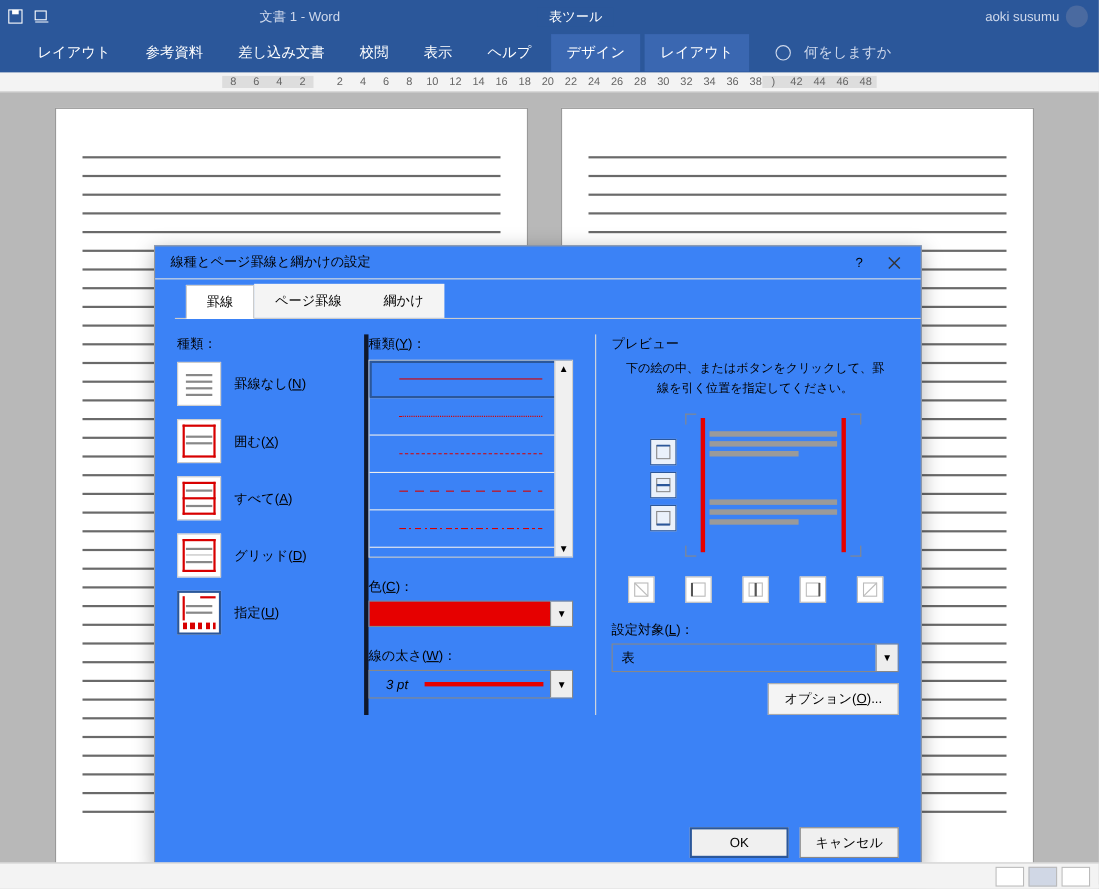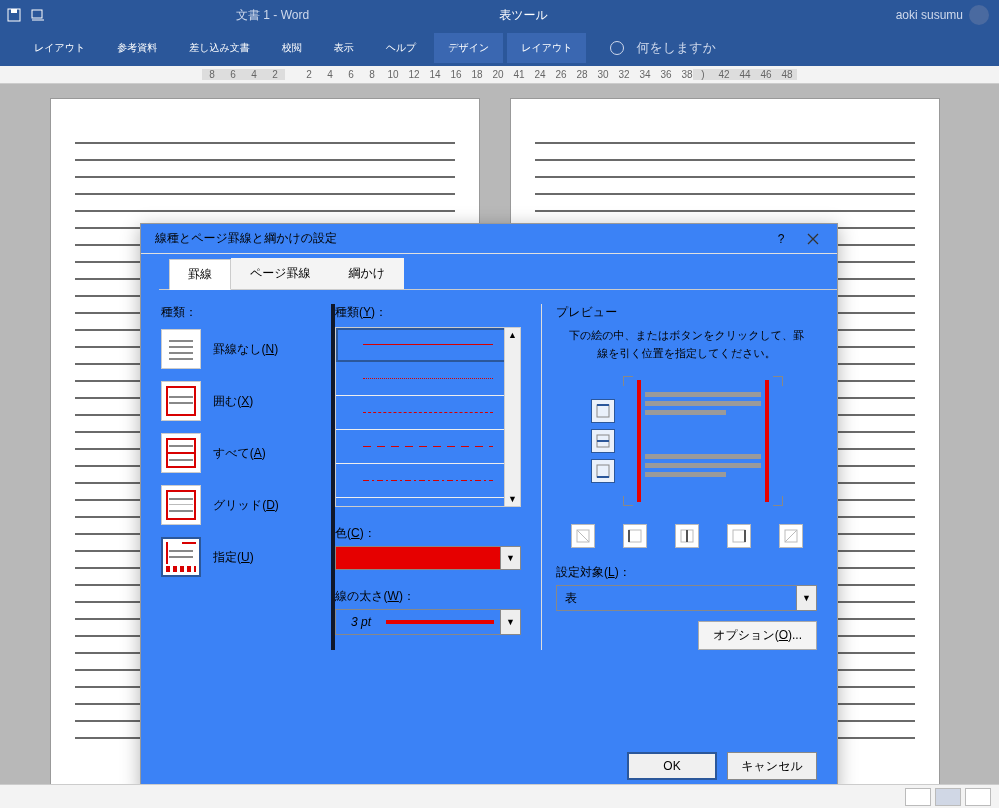--- a/index.html
+++ b/index.html
@@ -10,21 +10,21 @@
 .titlebar .qat { display: flex; gap: 8px; padding-left: 6px; }
 .titlebar .qat-icon { width: 16px; height: 16px; display: inline-block; }
 .titlebar .doc-title { flex: 0 0 auto; margin-left: 190px; color: #cfd9ec; }
 .titlebar .tool-title { margin-left: 180px; color: #fff; background: #2b579a; padding: 0 10px; }
 .titlebar .spacer { flex: 1; }
 .titlebar .user { color: #cfd9ec; padding-right: 10px; display:flex; align-items:center; gap:6px;}
 .titlebar .avatar { width:20px; height:20px; border-radius:50%; background:#4a6aa0; }
 
 
 .ribbon { height: 36px; background: #2b579a; display: flex; align-items: center; padding-left: 20px; gap: 4px; }
-.ribbon .tab { color: #fff; font-size: 10px; padding: 8px 14px; cursor: pointer; }
+.ribbon .tab { color: #fff; font-size: 13px; padding: 8px 14px; cursor: pointer; }
 .ribbon .tab.ctx { background: #3a67b1; }
 .ribbon .tellme { margin-left: 20px; display:flex; align-items:center; gap:12px; color:#cfd9ec; font-size:13px; }
 .ribbon .bulb { width:14px; height:14px; border-radius:50%; border:1px solid #cfd9ec; display:inline-block; position:relative; }
 
 
 .ruler { height: 18px; background: #f3f3f3; display:flex; justify-content:center; align-items:center; font-size:10px; color:#666; border-bottom:1px solid #ccc; }
 .ruler .rseg { display:flex; gap:9px; }
 .ruler .rseg span { min-width:12px; text-align:center; }
 .ruler .rseg.shade { background:#ddd; padding:0 4px; }
 
@@ -179,21 +179,21 @@
     <span>2</span>
       <span>4</span>
       <span>6</span>
       <span>8</span>
       <span>10</span>
       <span>12</span>
       <span>14</span>
       <span>16</span>
       <span>18</span>
       <span>20</span>
-      <span>41</span>
+      <span>22</span>
       <span>24</span>
       <span>26</span>
       <span>28</span>
       <span>30</span>
       <span>32</span>
       <span>34</span>
       <span>36</span>
       <span>38</span>
   </div>
   <div class="rseg shade">

